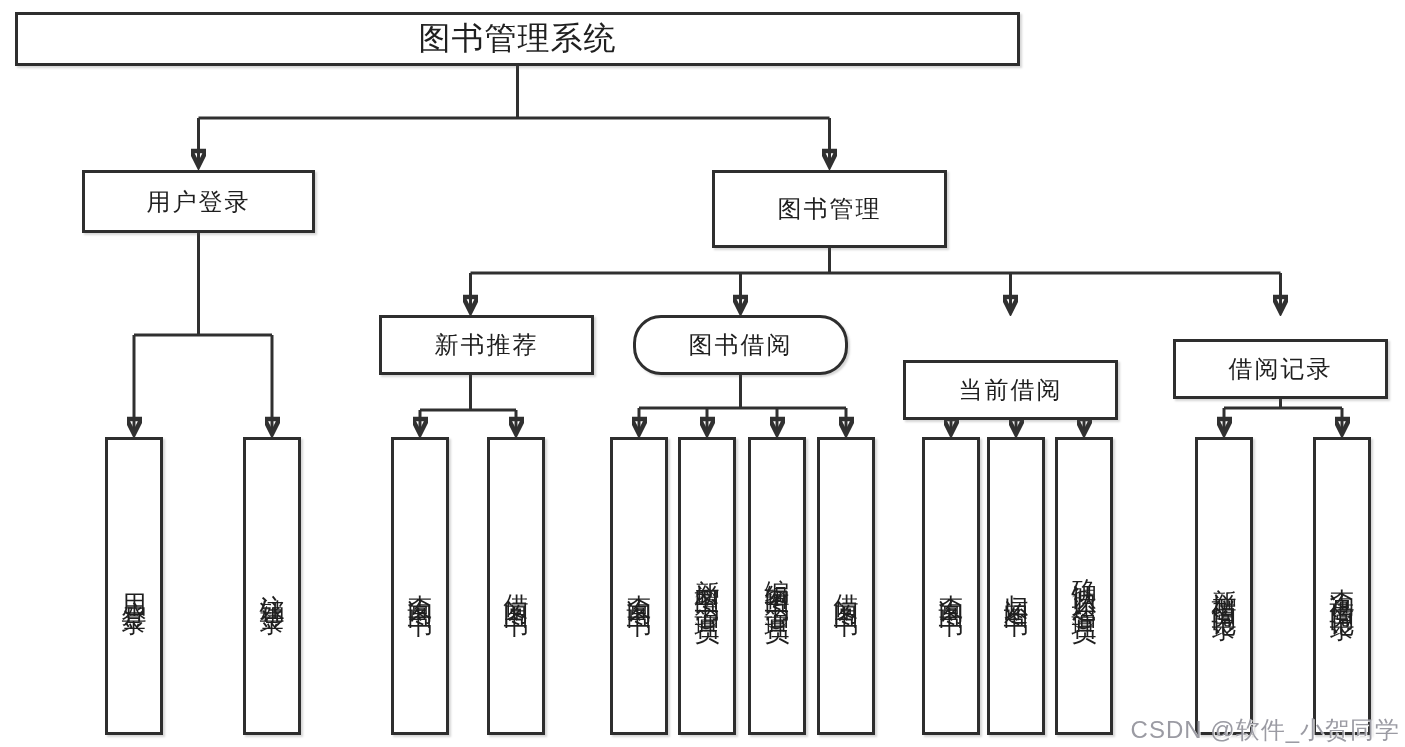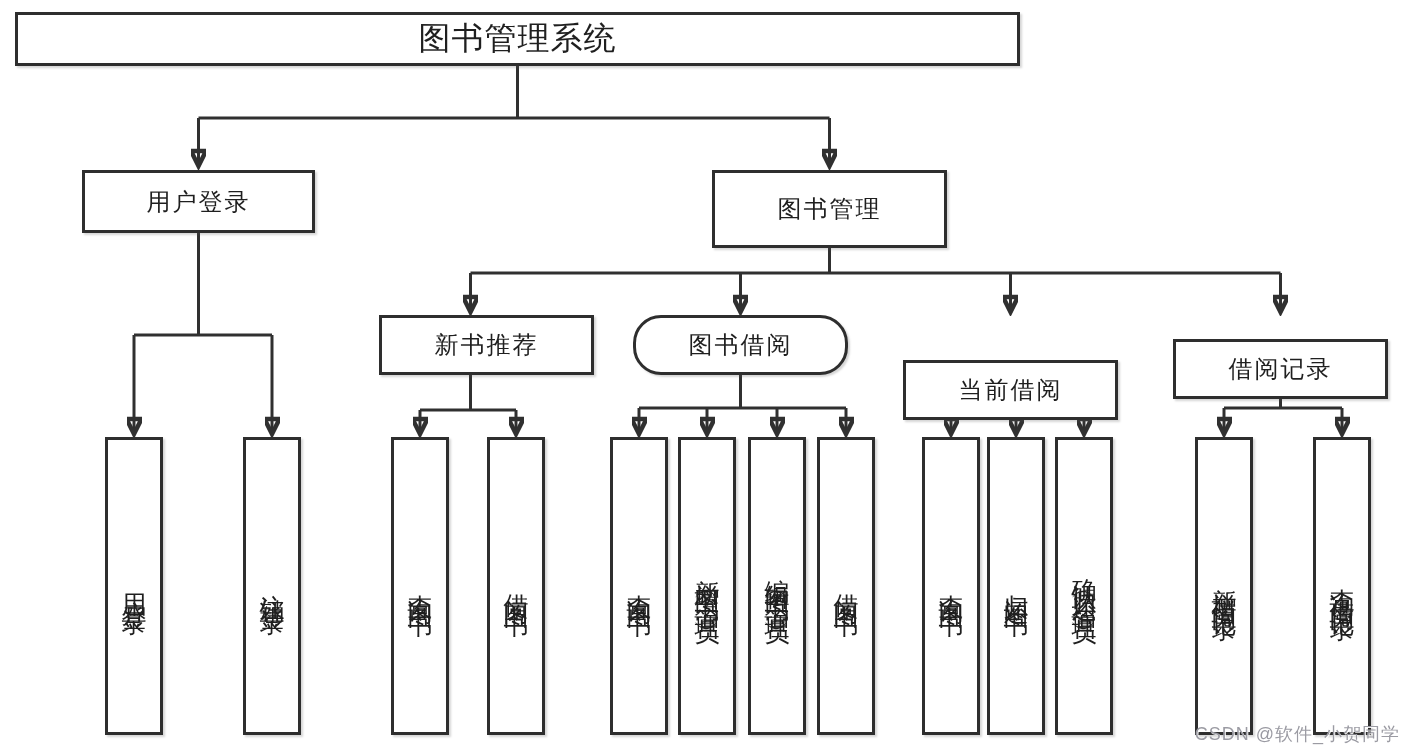--- a/index.html
+++ b/index.html
@@ -50,21 +50,21 @@
     font-size: 25px;
     letter-spacing: 6px;
     color: #1f1f1f;
     line-height: 1;
     white-space: nowrap;
   }
   .watermark {
     position: absolute;
     right: 5px;
     bottom: 1px;
-    font-size: 18px;
+    font-size: 24px;
     color: #9b9ba3;
     letter-spacing: 1px;
     text-shadow: 1px 1px 0 rgba(255,255,255,0.9);
     pointer-events: none;
   }
 </style>
 </head>
 <body>
 
 <div class="canvas">

